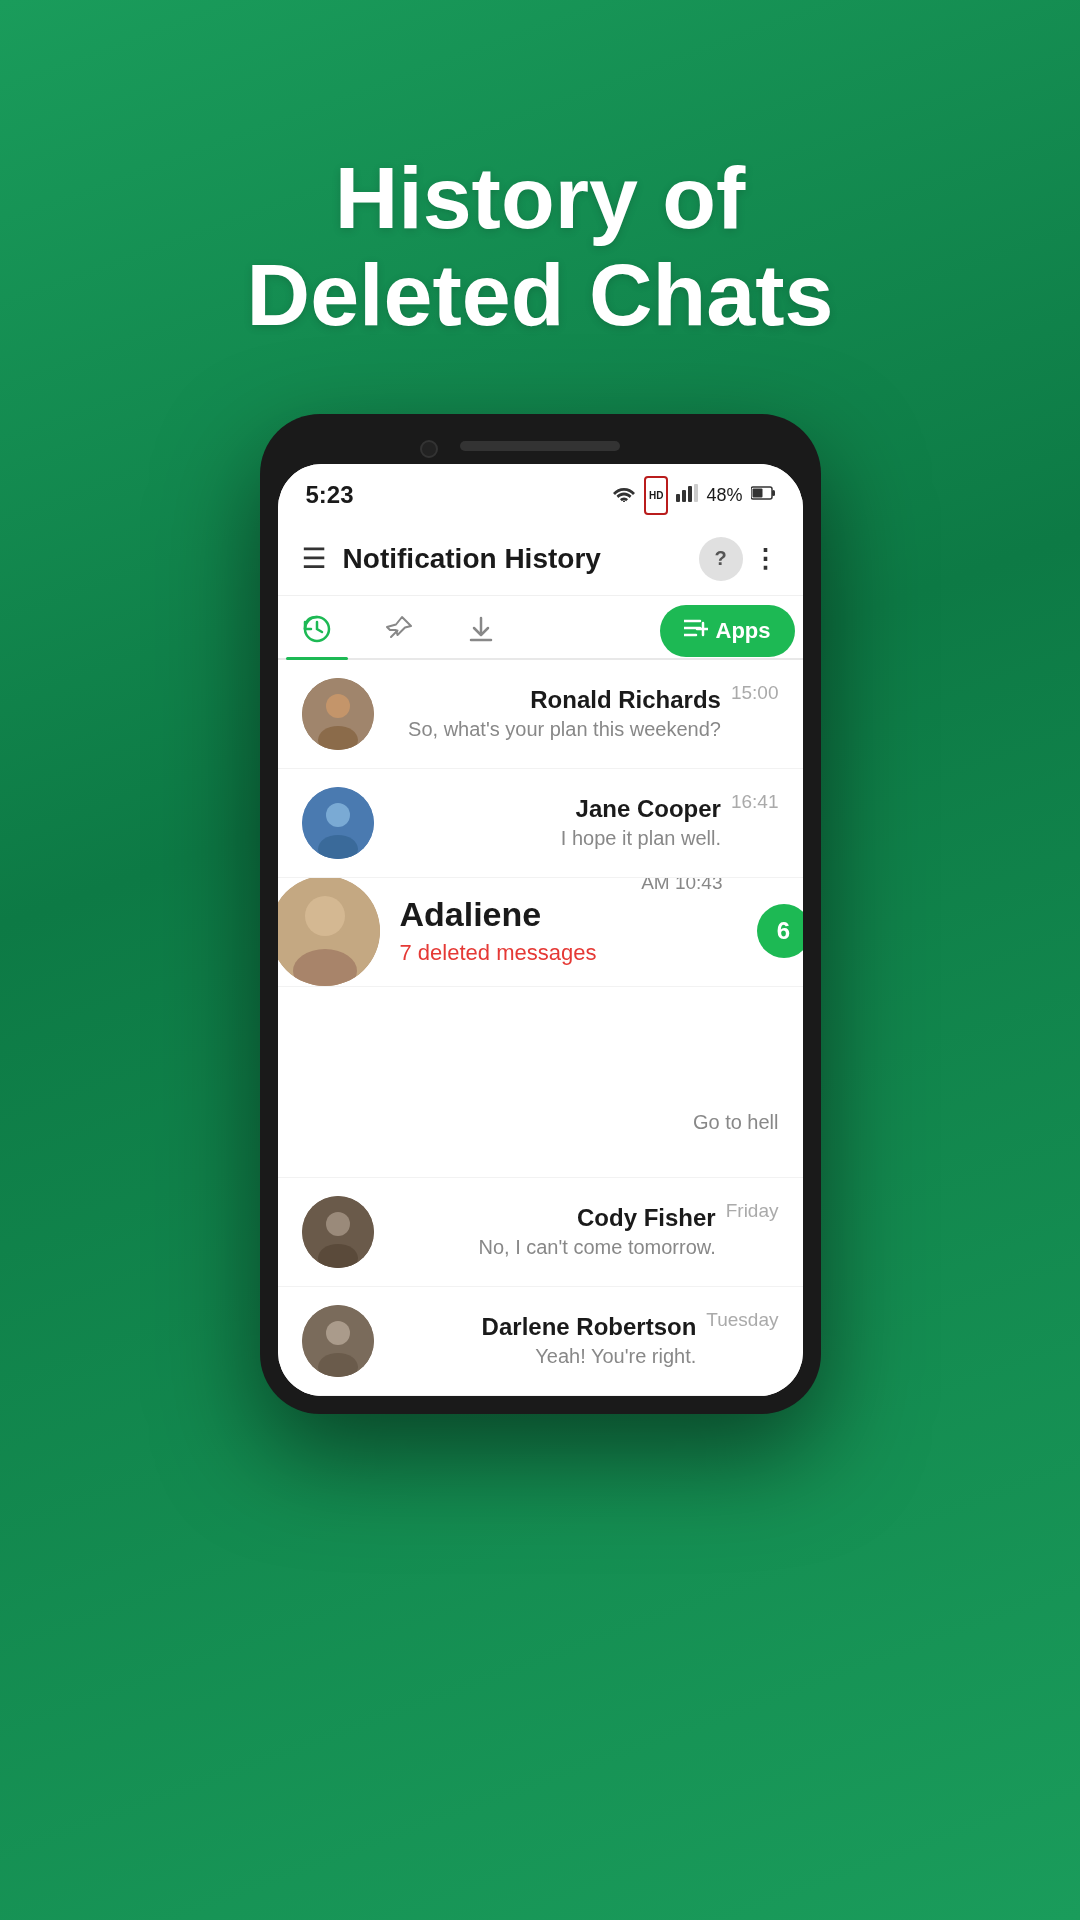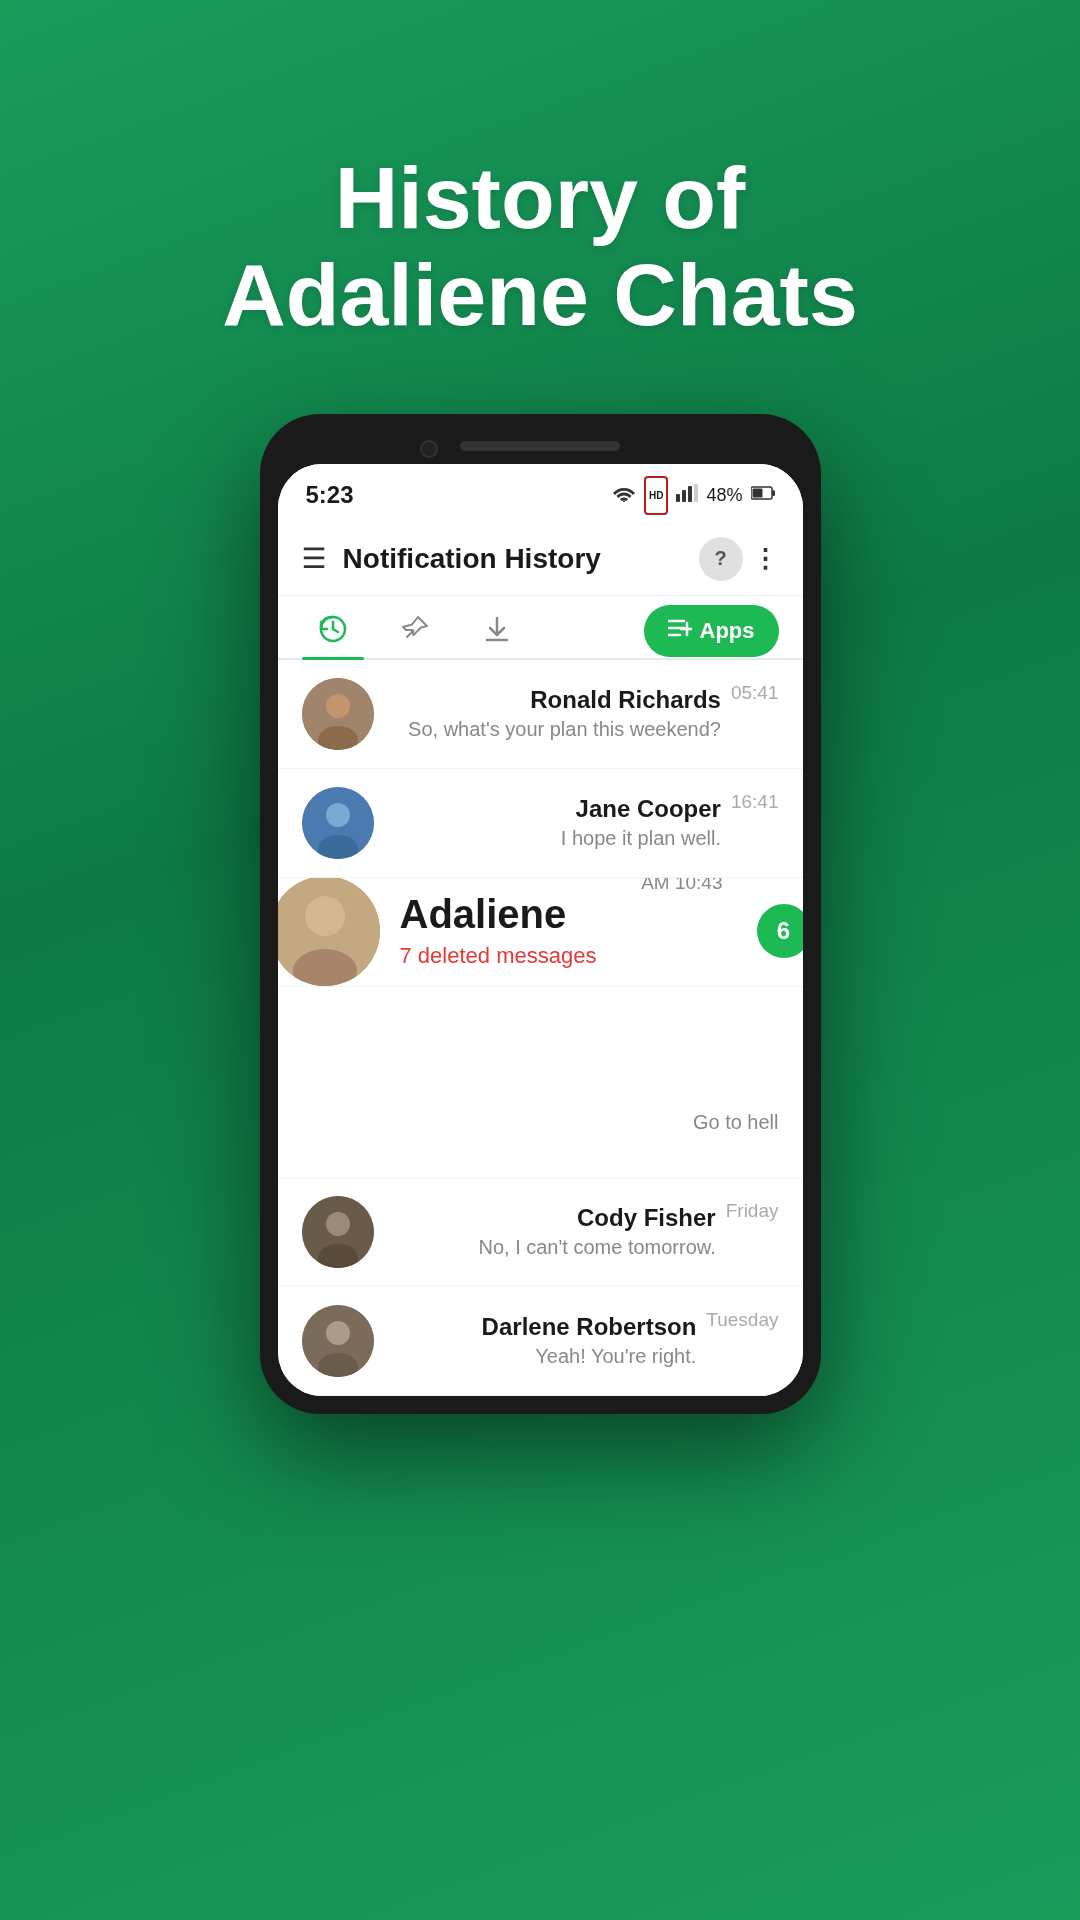--- a/index.html
+++ b/index.html
@@ -145,21 +145,21 @@
       color: #333;
       margin-left: 10px;
       cursor: pointer;
       font-weight: 700;
     }
 
     
     .tab-bar {
       display: flex;
       align-items: center;
-      padding: 8px 24px 0;
+      padding: 8px 8px 0;
       background: white;
       border-bottom: 2px solid #e8e8e8;
       gap: 20px;
     }
 
     .tab-item {
       padding: 10px 16px;
       cursor: pointer;
       position: relative;
       display: flex;
@@ -290,21 +290,21 @@
     .popup-time {
       font-size: 19px;
       color: #888;
       text-align: right;
       position: absolute;
       top: 24px;
       right: 120px;
     }
 
     .popup-name {
-      font-size: 40px;
+      font-size: 34px;
       font-weight: 700;
       color: #1a1a1a;
       margin-bottom: 6px;
     }
 
     .popup-deleted {
       font-size: 22px;
       color: #e53935;
       font-weight: 500;
     }
@@ -329,21 +329,21 @@
     .avatar-annette { background: linear-gradient(135deg, #7B9E7B, #5A8A6A); }
     .avatar-adaliene { background: linear-gradient(135deg, #C4A882, #B8956E); }
     .avatar-cody { background: linear-gradient(135deg, #7B6B5A, #6A5A4A); }
     .avatar-darlene { background: linear-gradient(135deg, #8B7B6B, #7A6B5B); }
   </style>
 </head>
 <body>
 
 <div style="text-align:center; padding-top: 70px; padding-bottom: 30px;">
   <h1 class="hero-title" style="white-space: pre-line;">History of
-Adaliene Chats</h1>
+Deleted Chats</h1>
 </div>
 
 <div class="phone-wrapper">
   <div class="phone-frame">
 
     <div class="phone-camera"></div>
 
     <div class="phone-notch-bar">
       <div class="phone-speaker"></div>
     </div>
@@ -439,21 +439,21 @@
             <svg width="72" height="72" viewBox="0 0 72 72">
               <circle cx="36" cy="36" r="36" fill="#A0856C"></circle>
               <circle cx="36" cy="28" r="12" fill="#C4956A"></circle>
               <ellipse cx="36" cy="62" rx="20" ry="14" fill="#8B6B4A"></ellipse>
             </svg>
           </div>
           <div class="chat-info">
             <div class="chat-name">Ronald Richards</div>
             <div class="chat-preview">So, what's your plan this weekend?</div>
           </div>
-          <span class="chat-time">05:41</span>
+          <span class="chat-time">15:00</span>
         </div>
 
         <div class="chat-item">
           <div class="avatar avatar-jane">
             <svg width="72" height="72" viewBox="0 0 72 72">
               <circle cx="36" cy="36" r="36" fill="#4A7AB0"></circle>
               <circle cx="36" cy="28" r="12" fill="#7AAAD4"></circle>
               <ellipse cx="36" cy="62" rx="20" ry="14" fill="#3A6A9A"></ellipse>
             </svg>
           </div>

